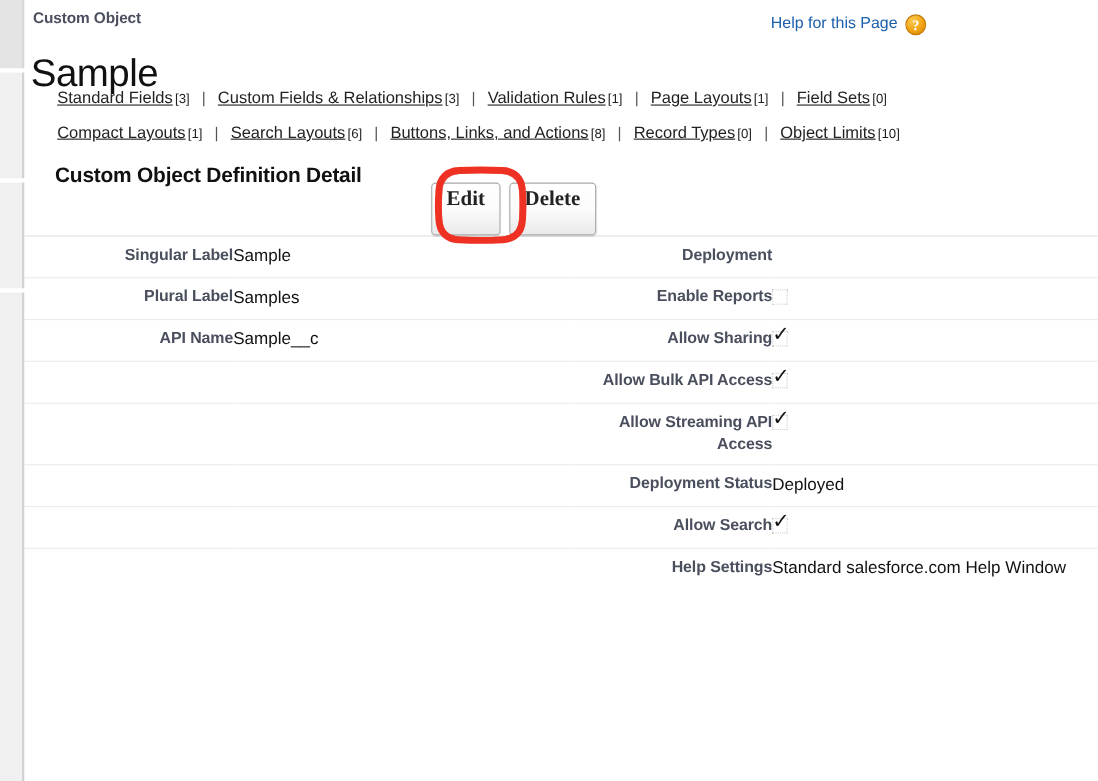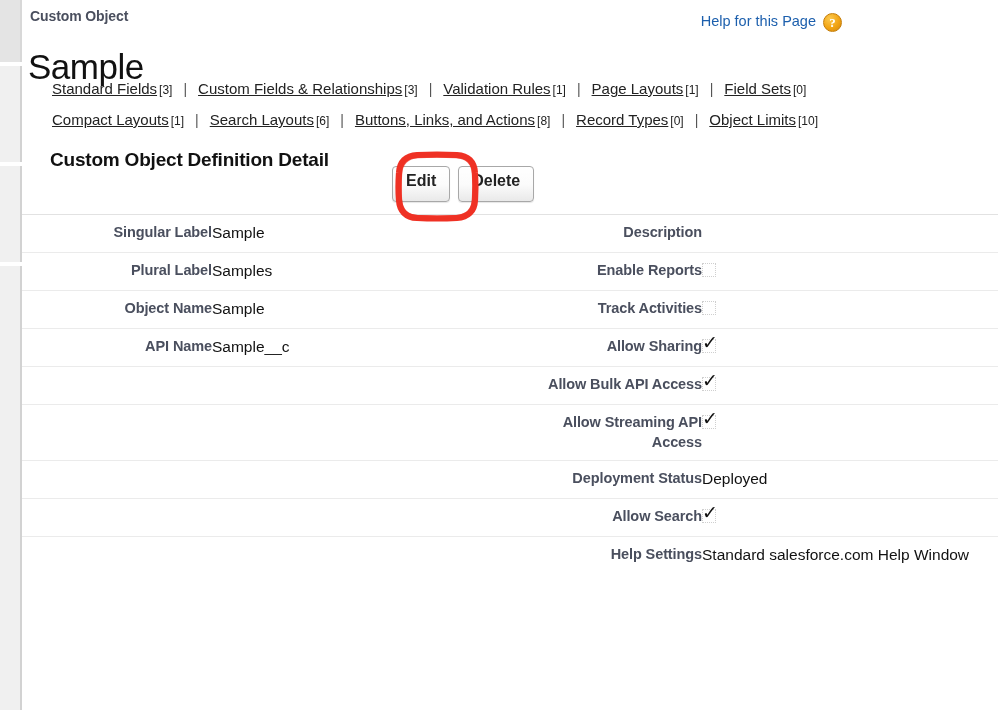--- a/index.html
+++ b/index.html
@@ -139,28 +139,28 @@
     letter-spacing: -0.2px;
   }
   #action-buttons {
     position: absolute;
     left: 370px; top: 30px;
     display: flex;
     gap: 8px;
     align-items: flex-start;
   }
   .btn {
-    font-family: Liberation Sans, sans-serif;
-    font-size: 16px;
+    font-family: Liberation Serif, serif;
+    font-size: 19px;
     font-weight: bold;
     color: #222222;
     background: linear-gradient(#ffffff 0%, #fbfbfb 52%, #e9e9e9 100%);
     border: 1px solid #a8a8a8;
     border-radius: 4px;
-    padding: 5px 13px 12px 13px;
+    padding: 5px 13px 24px 13px;
     cursor: pointer;
     box-shadow: 0 1px 1px rgba(0,0,0,0.10);
     line-height: 17px;
   }
 
   
   #edit-annotation {
     position: absolute;
     left: 371px; top: 13px;
     width: 88px; height: 74px;
@@ -286,36 +286,30 @@
     <colgroup>
       <col class="c-lbl-left">
         <col class="c-val-left">
       <col class="c-lbl-right">
         <col class="c-val-right">
     </colgroup>
     <tbody id="field-table-body">
         <tr>
           <td class="lbl">Singular Label</td>
           <td class="val">Sample</td>
-          <td class="lbl">Description</td>
+          <td class="lbl">Deployment</td>
           <td class="val"></td>
         </tr>
         <tr>
           <td class="lbl">Plural Label</td>
           <td class="val">Samples</td>
           <td class="lbl">Enable Reports</td>
           <td class="val"><span class="chk"></span></td>
         </tr>
         <tr>
-          <td class="lbl">Object Name</td>
-          <td class="val">Sample</td>
-          <td class="lbl">Track Activities</td>
-          <td class="val"><span class="chk"></span></td>
-        </tr>
-        <tr>
           <td class="lbl">API Name</td>
           <td class="val">Sample__c</td>
           <td class="lbl">Allow Sharing</td>
           <td class="val"><span class="chk checked"><span class="chk-mark">✓</span></span></td>
         </tr>
         <tr>
           <td class="lbl"></td>
           <td class="val"></td>
           <td class="lbl">Allow Bulk API Access</td>
           <td class="val"><span class="chk checked"><span class="chk-mark">✓</span></span></td>

